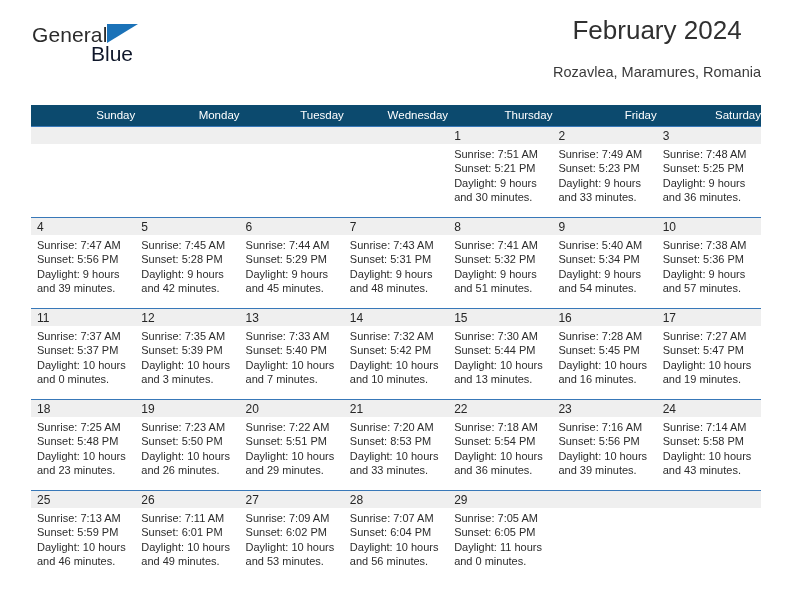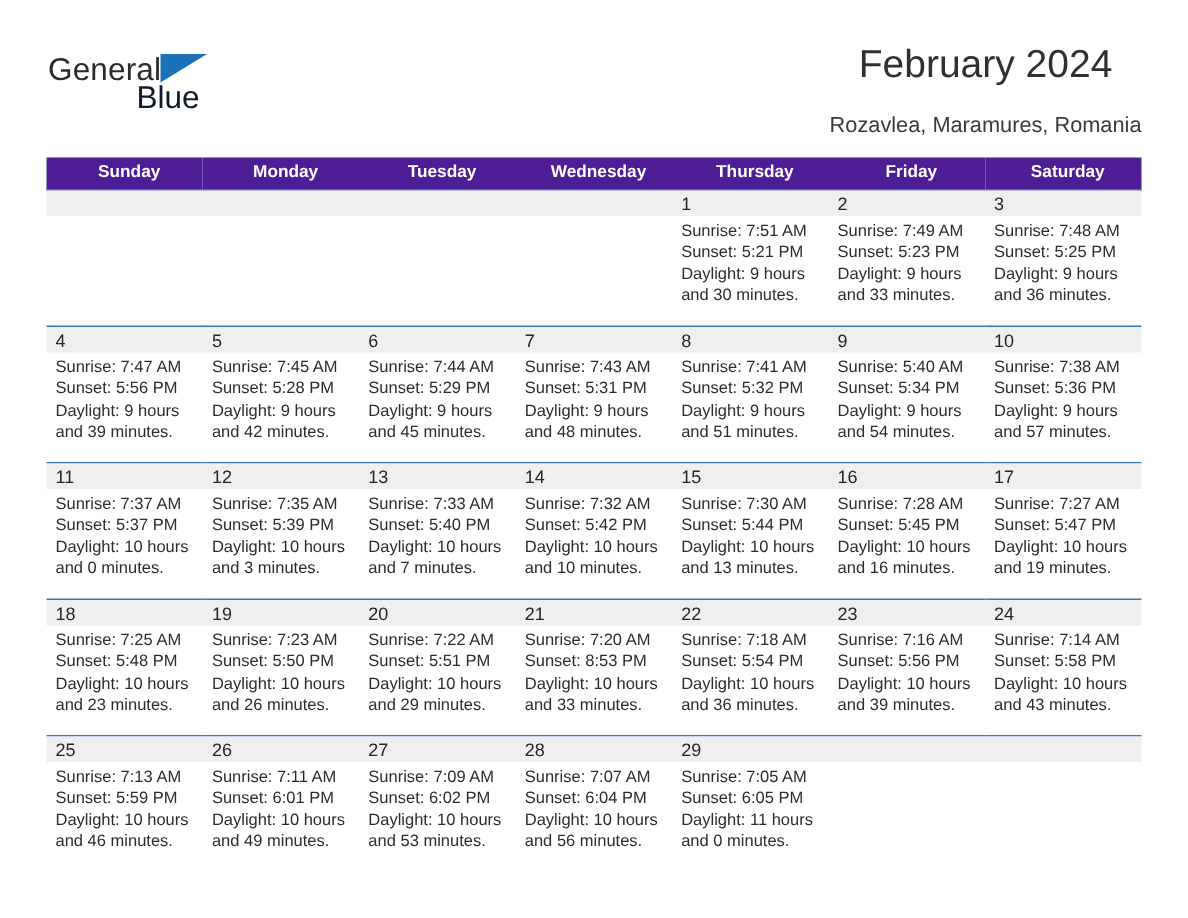--- a/index.html
+++ b/index.html
@@ -14,21 +14,21 @@
   .page {
     position: relative;
     width: 792px;
     height: 612px;
     background: #ffffff;
   }
 
   
   .header {
     position: absolute;
-    top: 28px;
+    top: 16px;
     left: 31px;
     right: 31px;
     height: 72px;
   }
   .logo {
     position: absolute;
     left: 0;
     top: 6px;
     width: 200px;
     height: 56px;
@@ -85,25 +85,25 @@
   
   .calendar {
     position: absolute;
     top: 105px;
     left: 31px;
     width: 730px;
     border-collapse: collapse;
     table-layout: fixed;
   }
   .calendar th {
-    background: #4c1d95;
+    background: #0c4a6e;
     color: #ffffff;
     font-size: 11.5px;
-    font-weight: bold;
-    text-align: center;
+    font-weight: normal;
+    text-align: right;
     padding: 4px 0 5px 6px;
     height: 20px;
     border: none;
   }
   .calendar td {
     vertical-align: top;
     padding: 0;
     border-top: 1px solid #3878b8;
     height: 90px;
     width: 104.28px;

